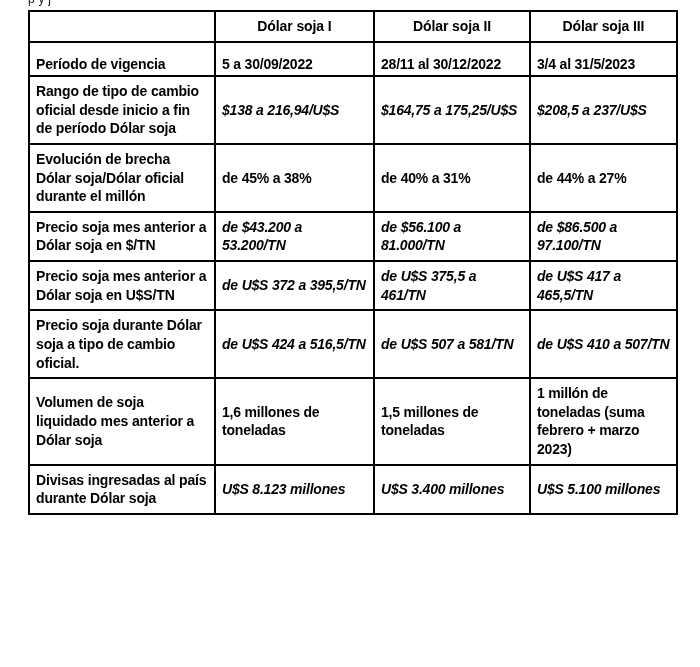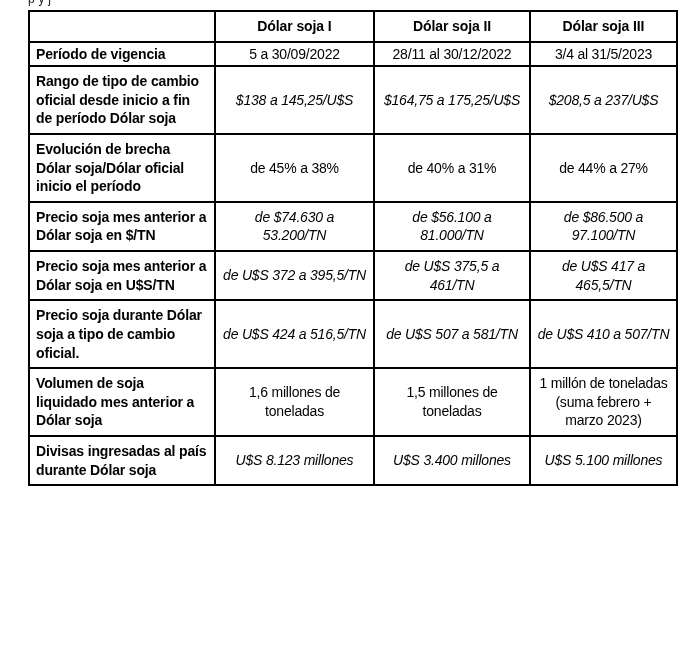--- a/index.html
+++ b/index.html
@@ -81,36 +81,35 @@
   td.row-label {
     text-align: left;
     font-weight: bold;
     font-size: 12.3px;
     letter-spacing: -0.15px;
     padding-left: 5px;
     padding-right: 2px;
   }
 
   td.val {
-    text-align: center;
-    font-weight: normal;
+    font-weight: bold;
     font-style: italic;
     font-size: 12.2px;
     letter-spacing: -0.2px;
     padding-left: 2px;
     padding-right: 2px;
   }
 
   
   td.val.upright {
     font-style: normal;
   }
 
   
-  tr.r-vigencia td { padding-top: 2px; padding-bottom: 2px; }
+  tr.r-vigencia td { padding-top: 12px; padding-bottom: 2px; }
 </style>
 </head>
 <body>
 
 <div id="page">
 
   <div class="clipped-line">
     <span>p     y j</span>
   </div>
 
@@ -133,35 +132,35 @@
       <tr class="r-vigencia">
         <td class="row-label">Período de vigencia</td>
         <td class="val upright">5 a 30/09/2022</td>
         <td class="val upright">28/11 al 30/12/2022</td>
         <td class="val upright">3/4 al 31/5/2023</td>
       </tr>
 
 
       <tr>
         <td class="row-label">Rango de tipo de cambio oficial desde inicio a fin de período Dólar soja</td>
-        <td class="val">$138 a 145,25/U$S</td>
+        <td class="val">$138 a 216,94/U$S</td>
         <td class="val">$164,75 a 175,25/U$S</td>
         <td class="val">$208,5 a 237/U$S</td>
       </tr>
 
       <tr>
-        <td class="row-label">Evolución de brecha Dólar soja/Dólar oficial inicio el período</td>
+        <td class="row-label">Evolución de brecha Dólar soja/Dólar oficial durante el millón</td>
         <td class="val upright">de 45% a 38%</td>
         <td class="val upright">de 40% a 31%</td>
         <td class="val upright">de 44% a 27%</td>
       </tr>
 
       <tr>
         <td class="row-label">Precio soja mes anterior a Dólar soja en $/TN</td>
-        <td class="val">de $74.630 a 53.200/TN</td>
+        <td class="val">de $43.200 a 53.200/TN</td>
         <td class="val">de $56.100 a 81.000/TN</td>
         <td class="val">de $86.500 a 97.100/TN</td>
       </tr>
 
       <tr>
         <td class="row-label">Precio soja mes anterior a Dólar soja en U$S/TN</td>
         <td class="val">de U$S 372 a 395,5/TN</td>
         <td class="val">de U$S 375,5 a 461/TN</td>
         <td class="val">de U$S 417 a 465,5/TN</td>
       </tr>

